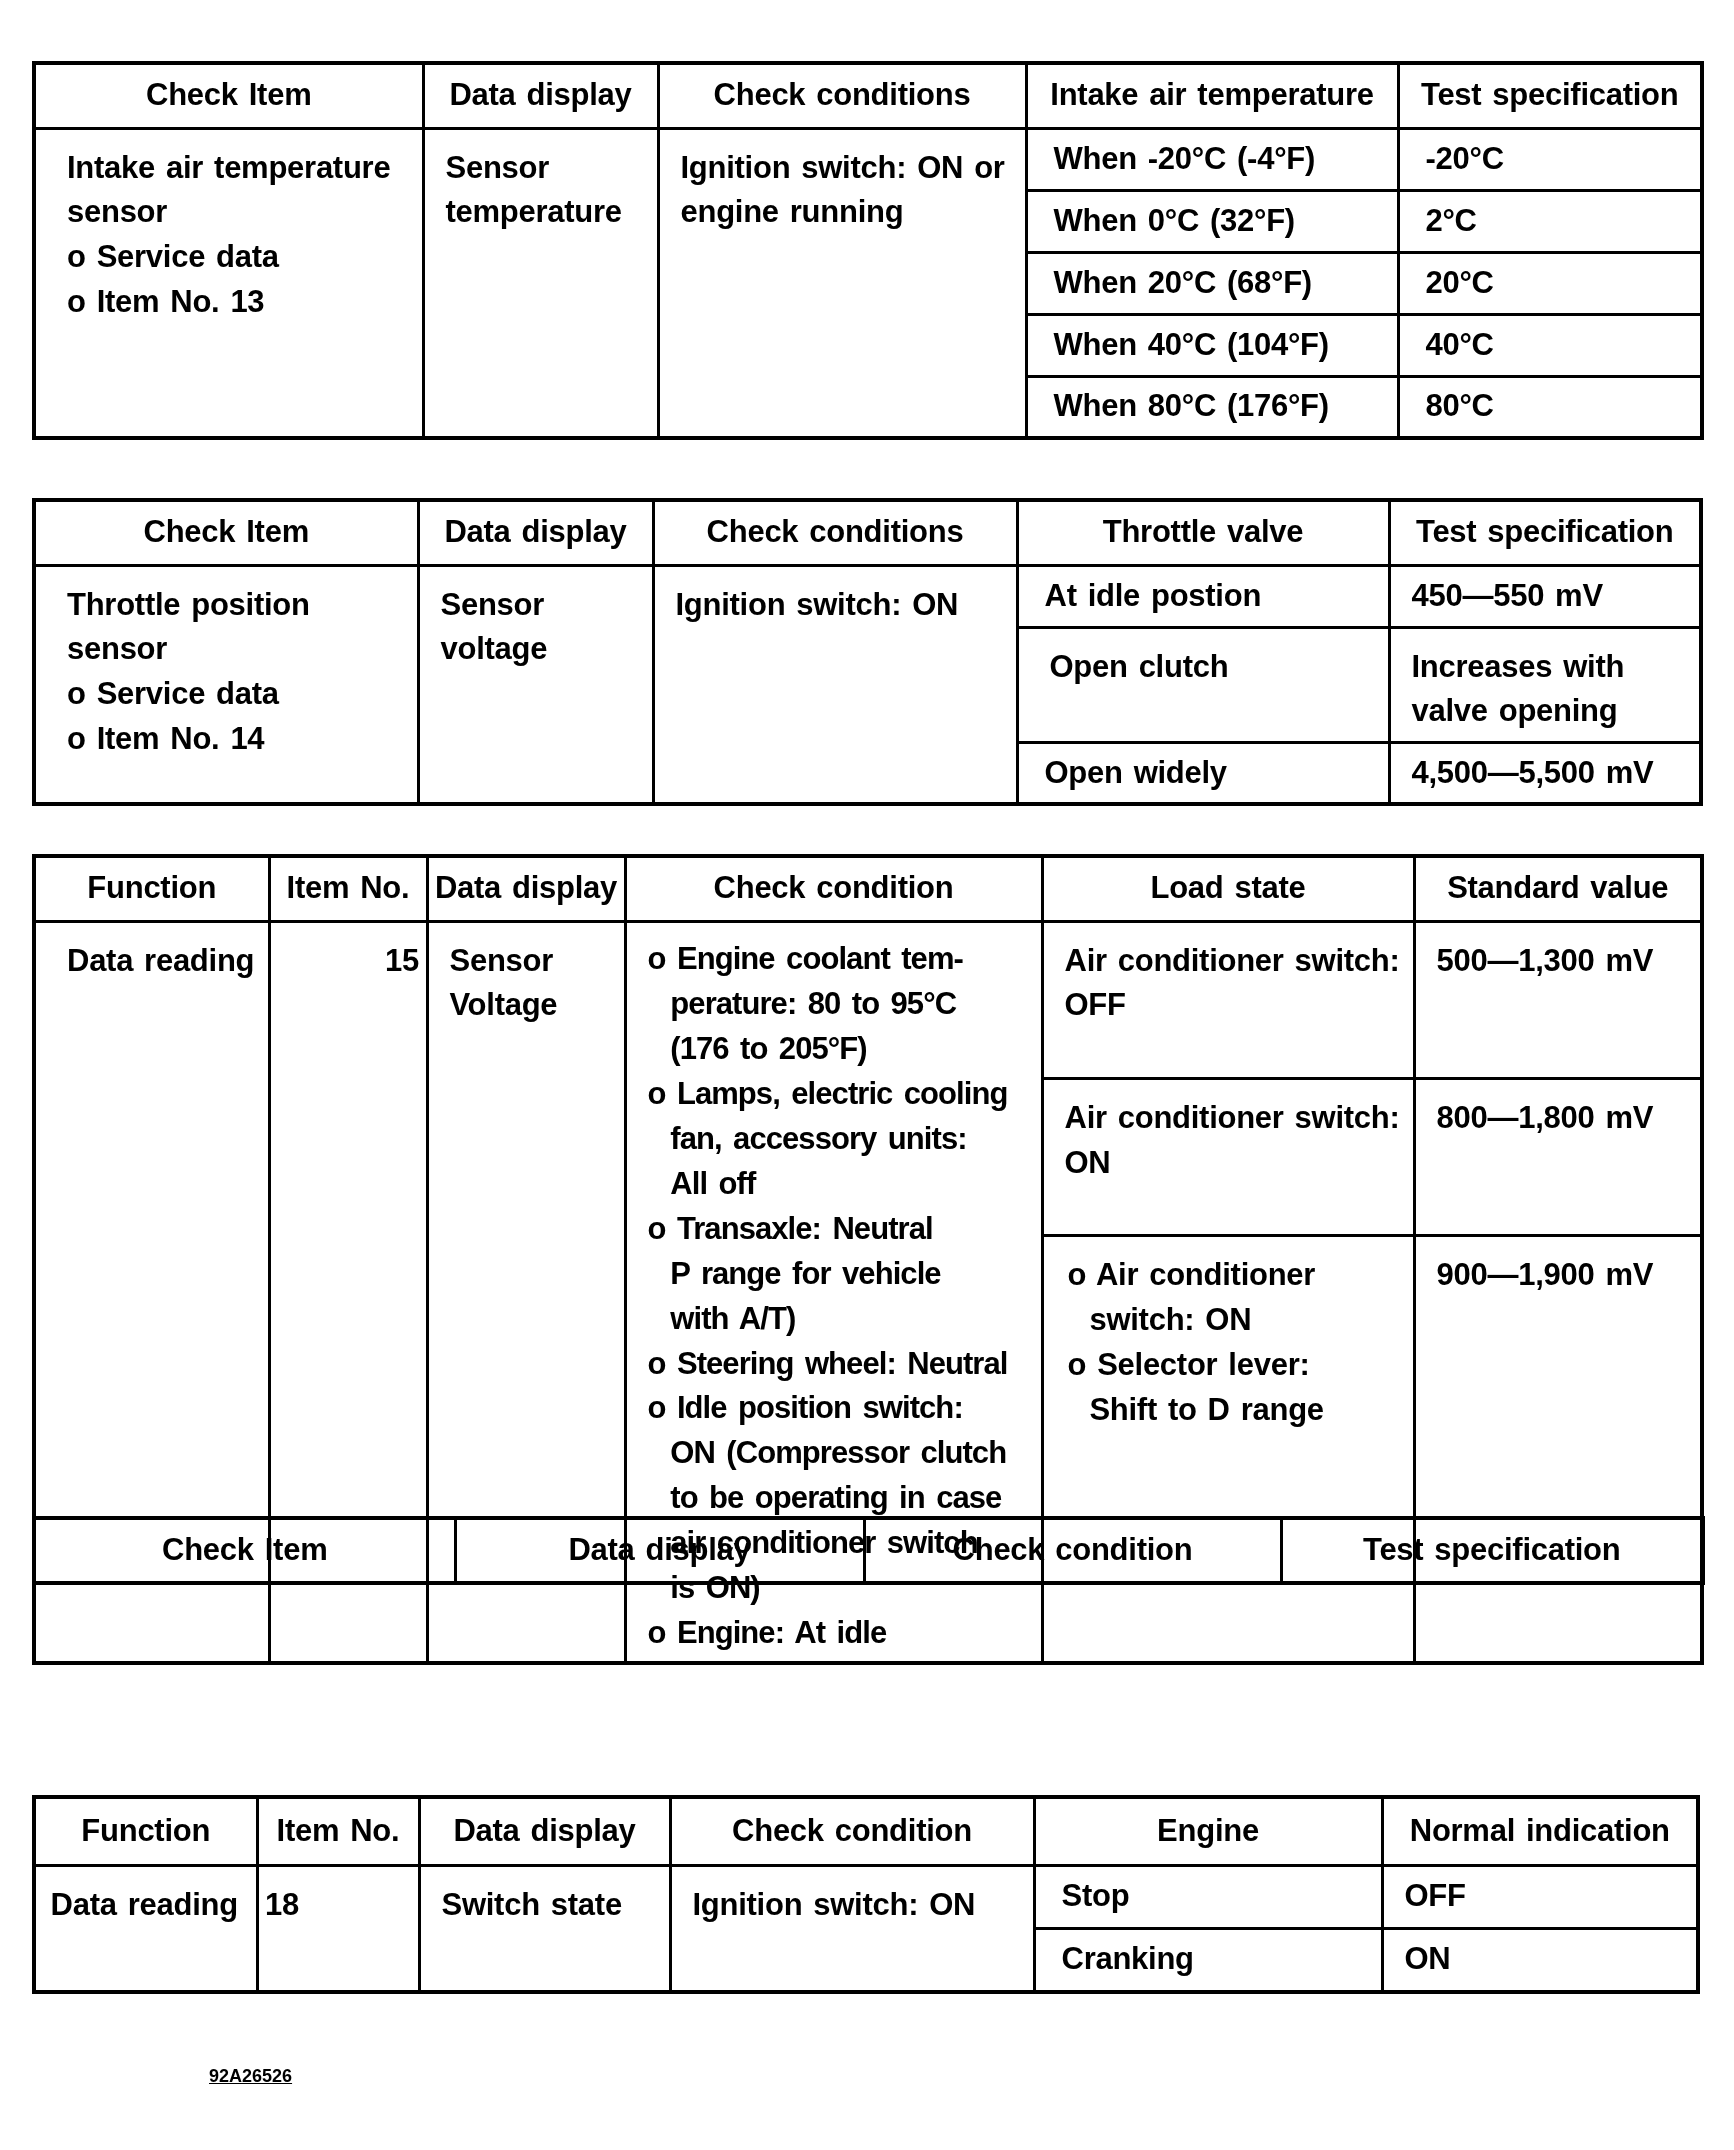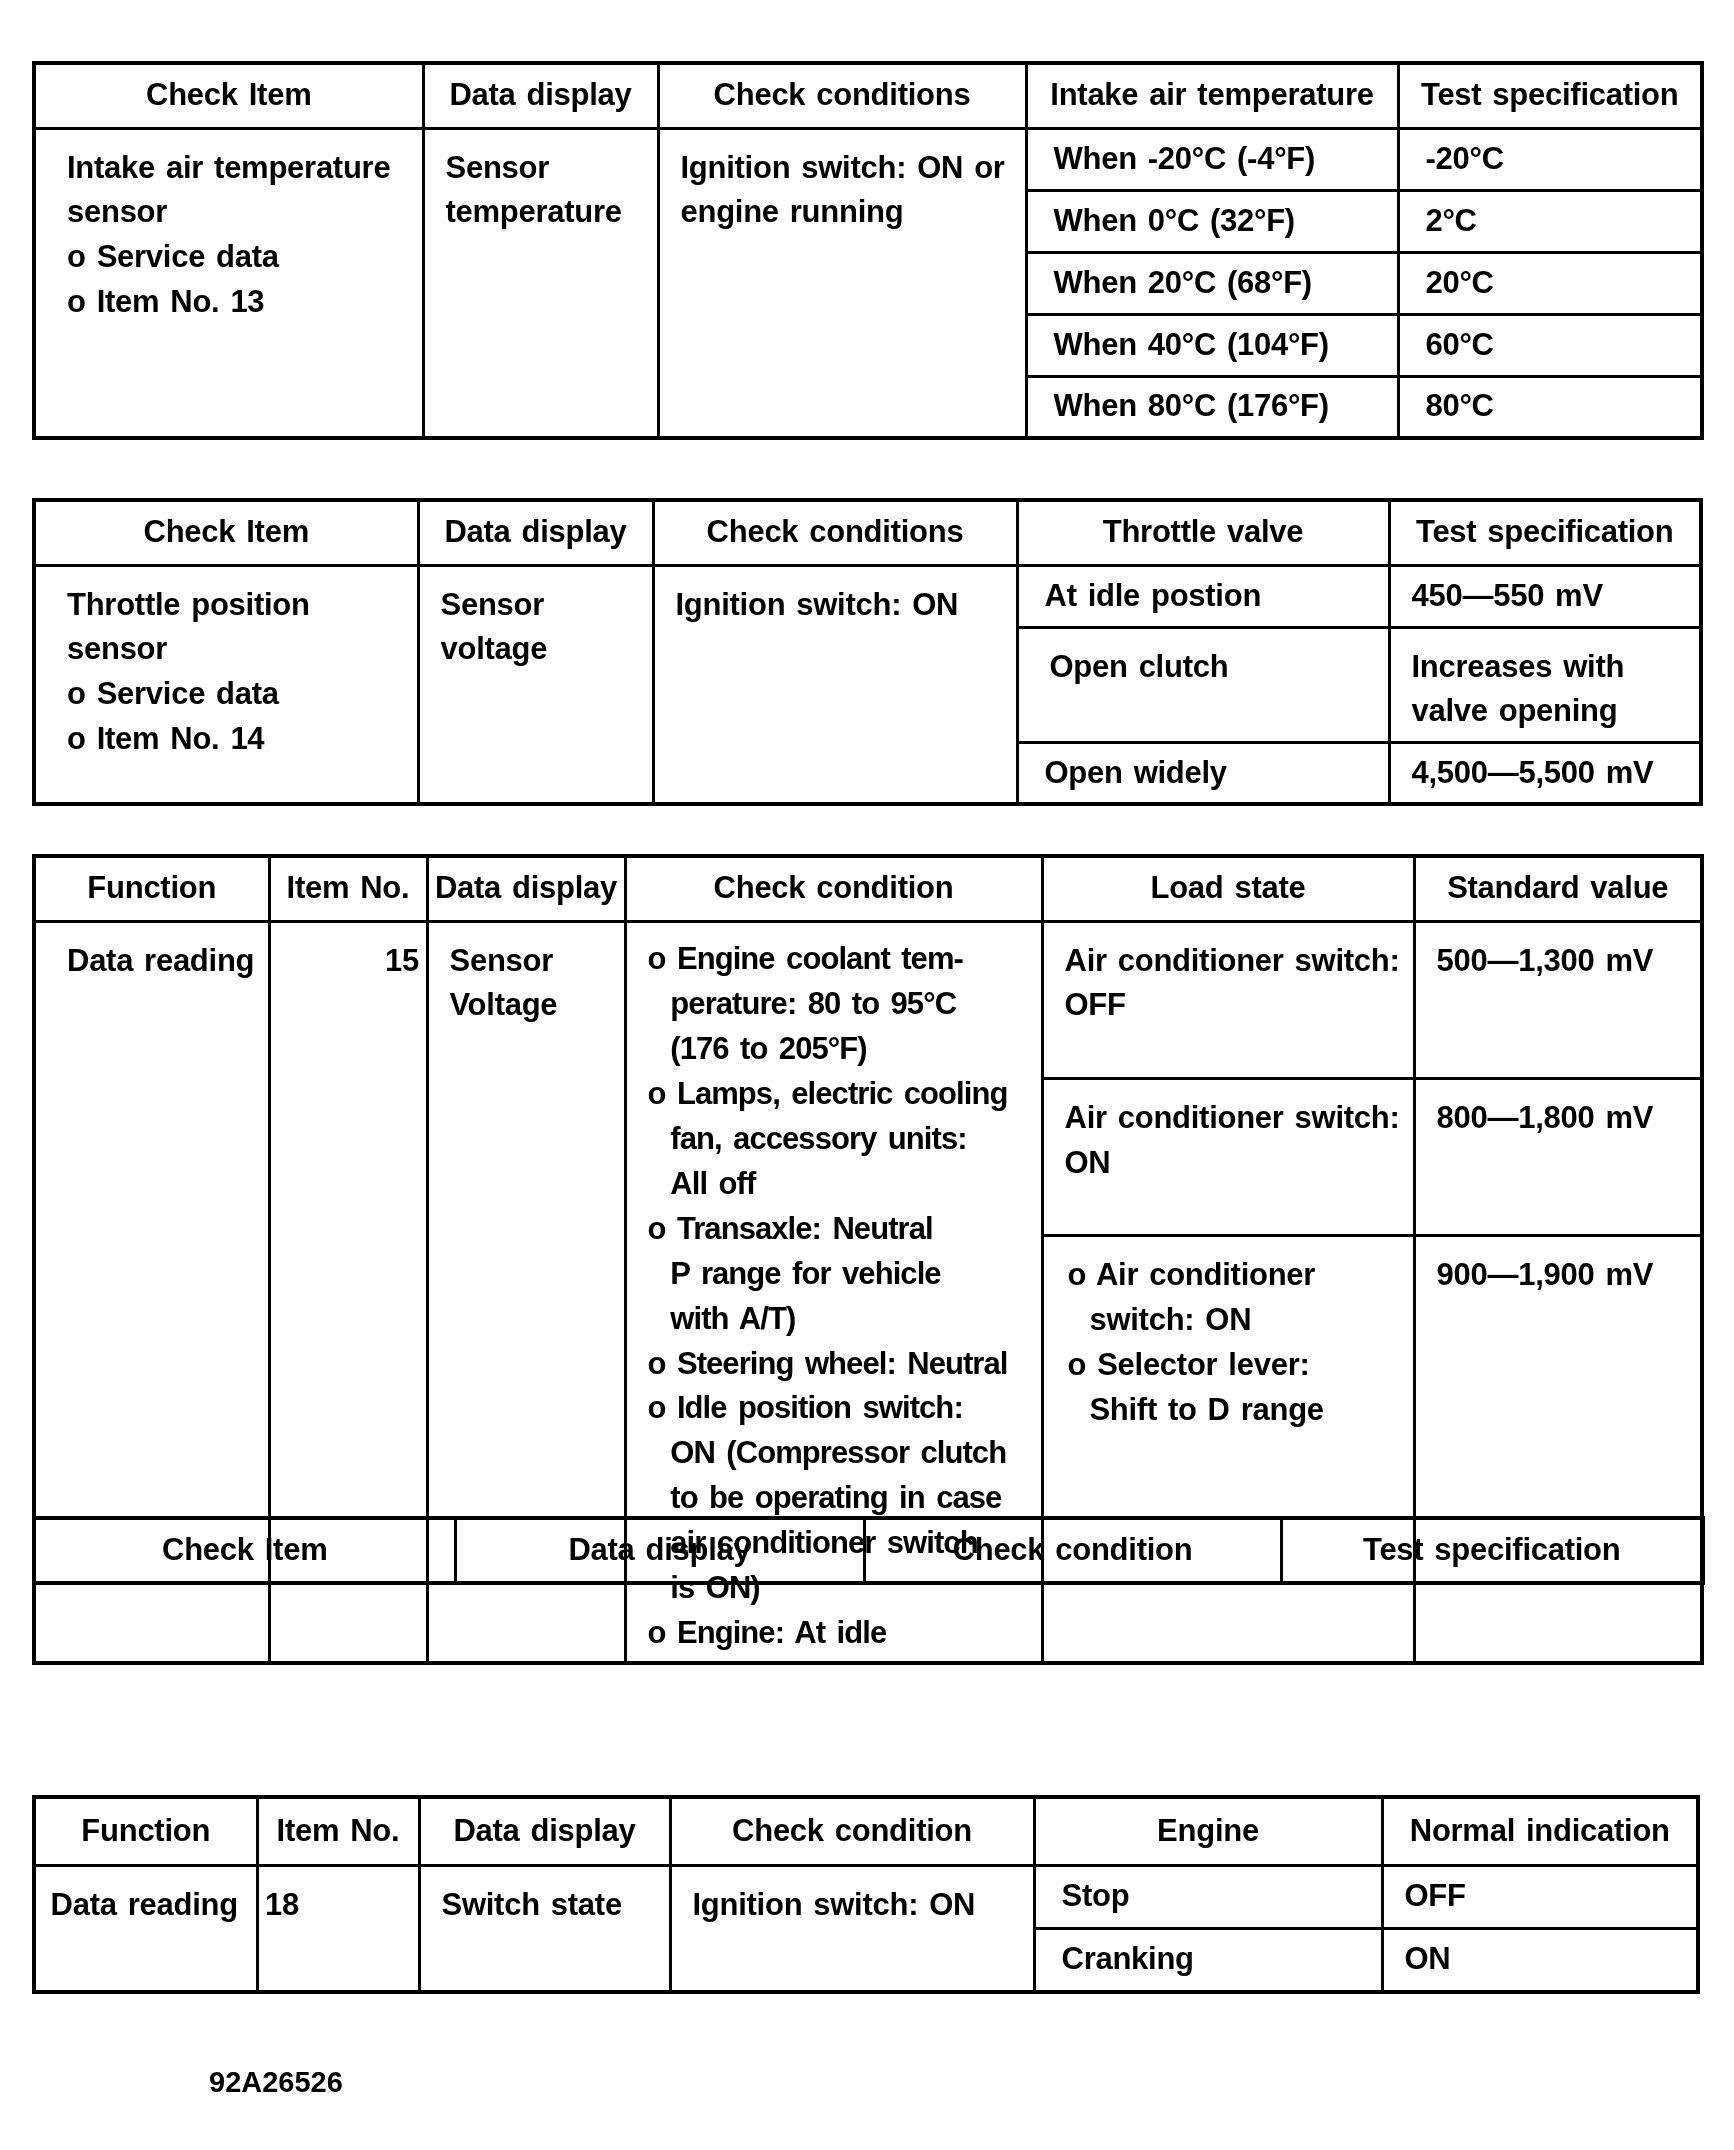--- a/index.html
+++ b/index.html
@@ -54,23 +54,24 @@
     word-spacing: 0.12em;
     letter-spacing: -0.03em;
   }
   td.pl18 { padding-left: 14.6px; }
   td.pl26 { padding-left: 21px; }
   td.pl30 { padding-left: 24px; }
   .footer-code {
     position: absolute;
     left: 209px;
     top: 2066px;
-    font-size: 29px;
+    font-size: 18px;
     letter-spacing: 0;
     word-spacing: 0;
+    text-decoration: underline;
   }
 </style>
 </head>
 <body>
 
 <div class="page">
 
   <table class="grid" style="left:32px; top:61px; width:1668px;">
     <colgroup>
       <col style="width:389px">
@@ -102,21 +103,21 @@
     <tr style="height:62px">
       <td class="mid">When 0°C (32°F)</td>
       <td class="mid">2°C</td>
     </tr>
     <tr style="height:62px">
       <td class="mid">When 20°C (68°F)</td>
       <td class="mid">20°C</td>
     </tr>
     <tr style="height:62px">
       <td class="mid">When 40°C (104°F)</td>
-      <td class="mid">60°C</td>
+      <td class="mid">40°C</td>
     </tr>
     <tr style="height:62px">
       <td class="mid">When 80°C (176°F)</td>
       <td class="mid">80°C</td>
     </tr>
   </tbody>
     </table>
 
   <table class="grid" style="left:32px; top:498px; width:1668px;">
     <colgroup>

